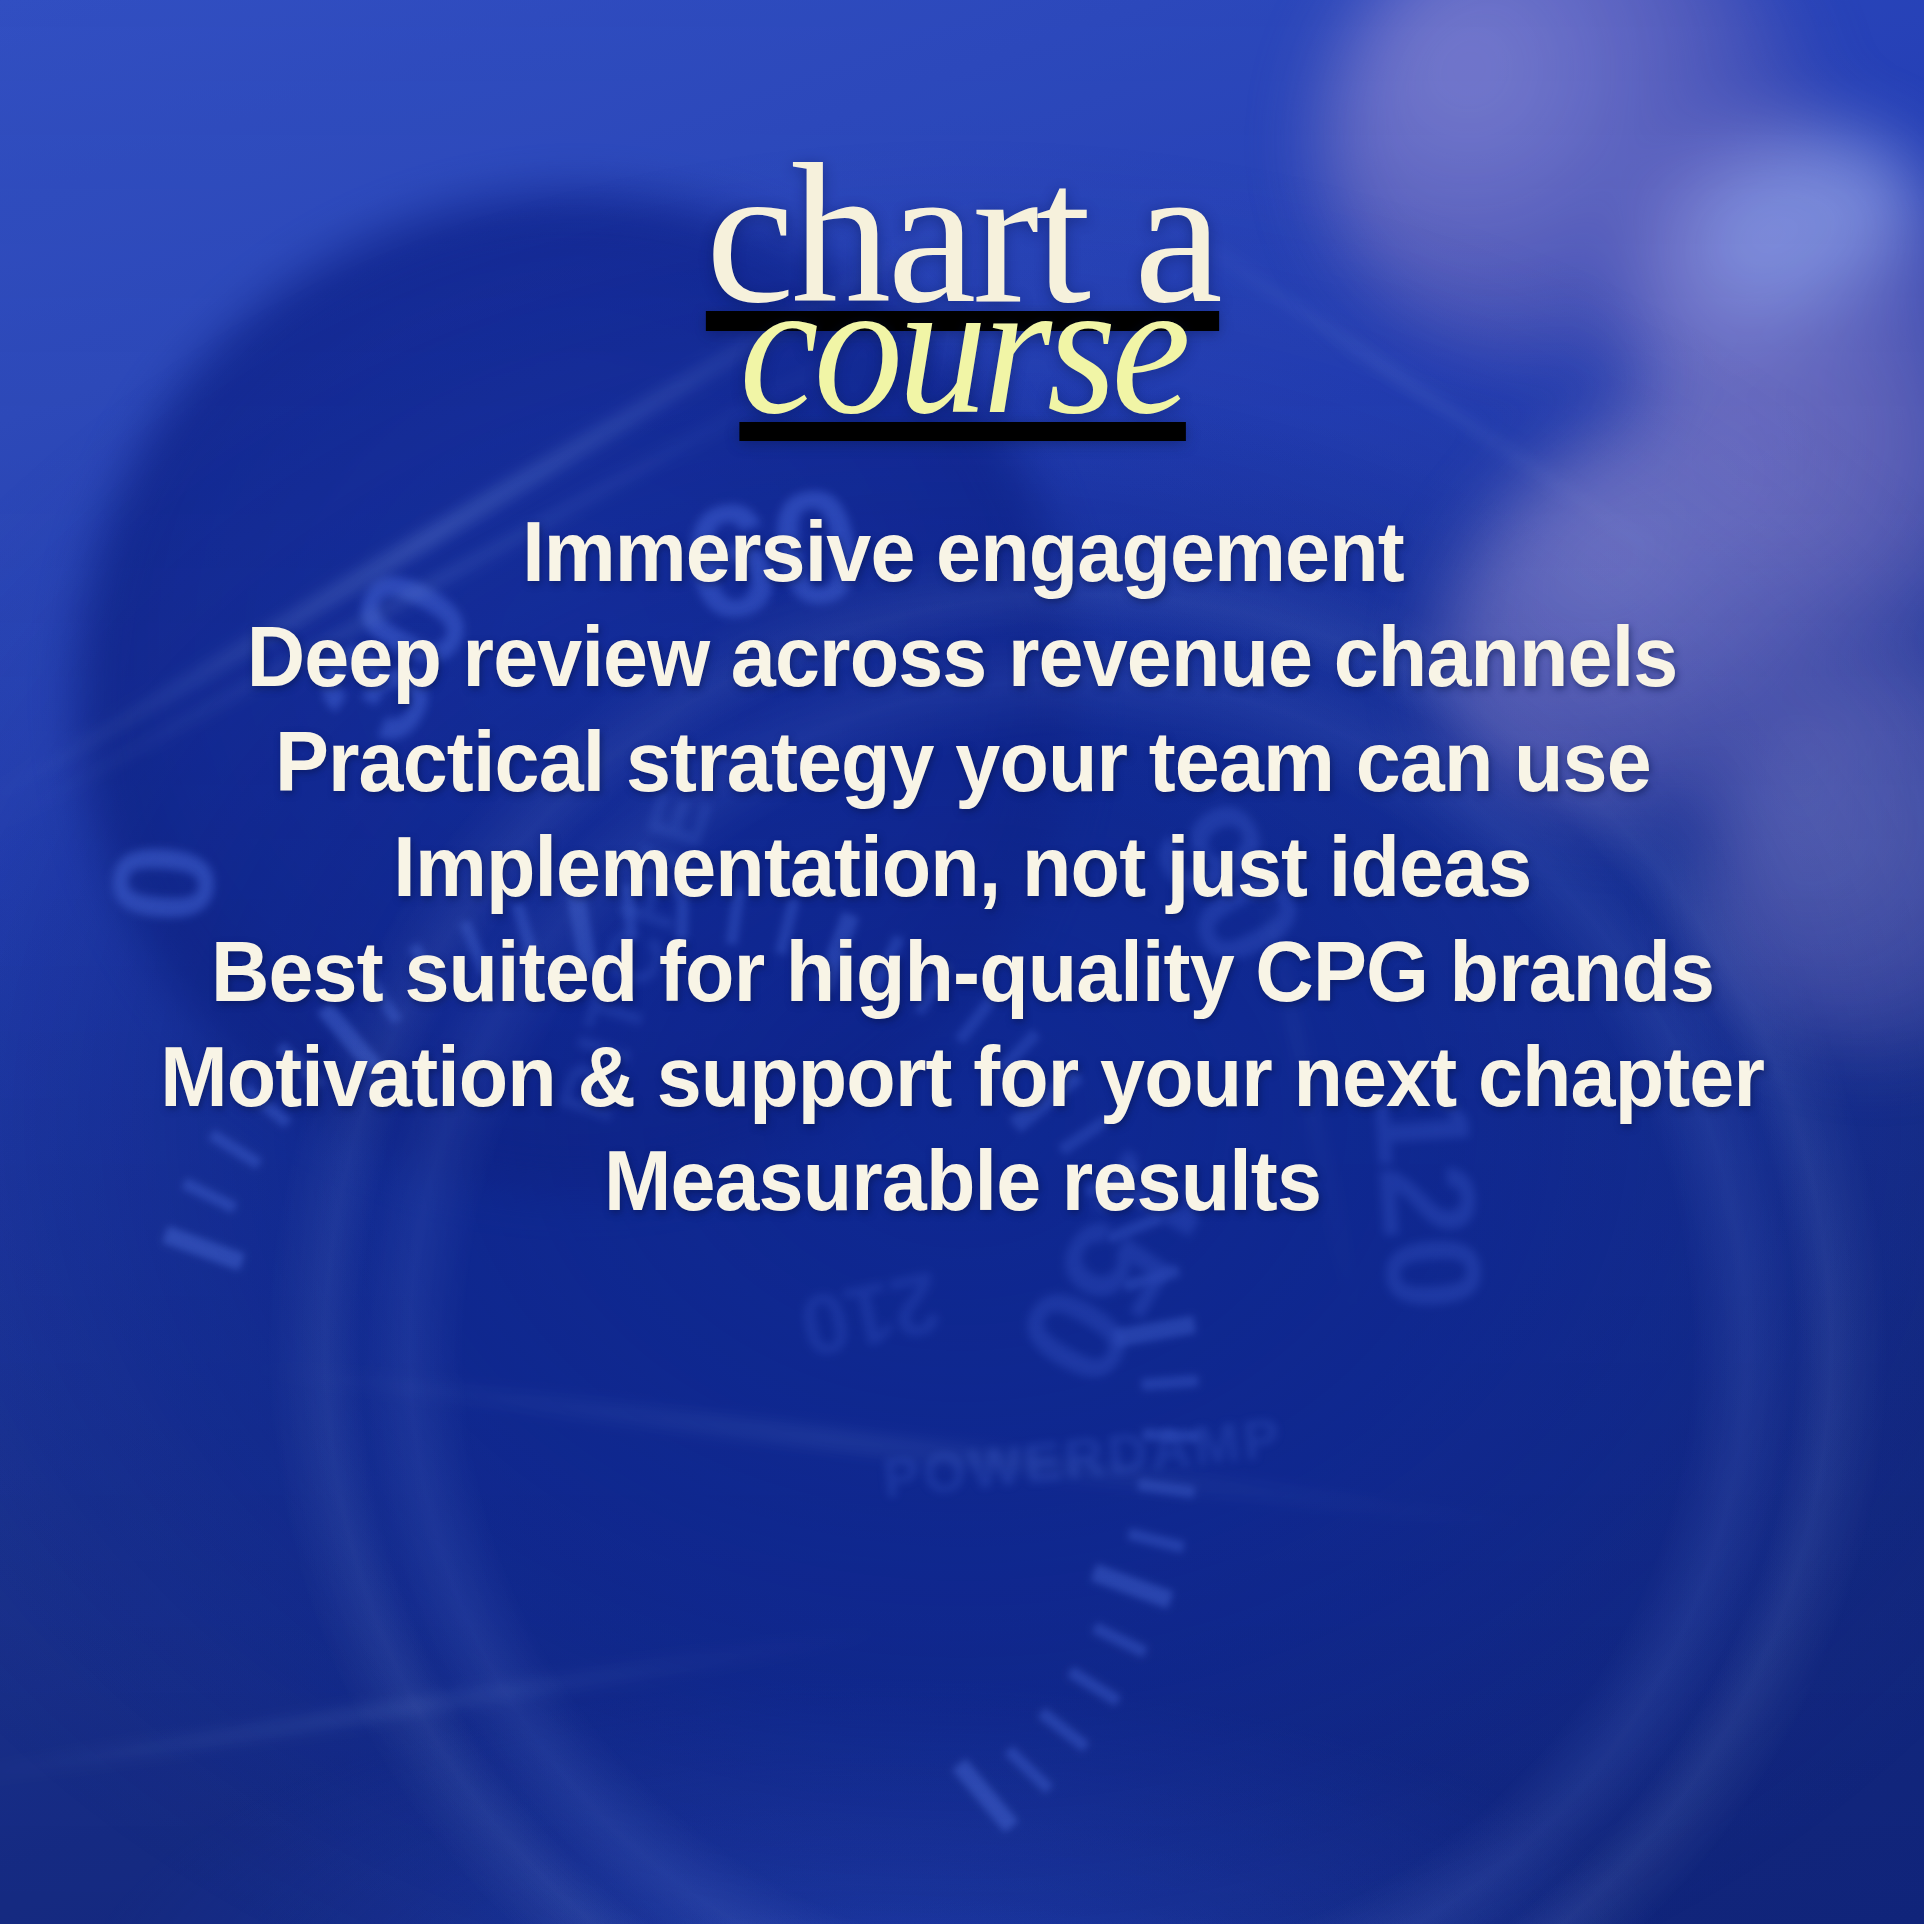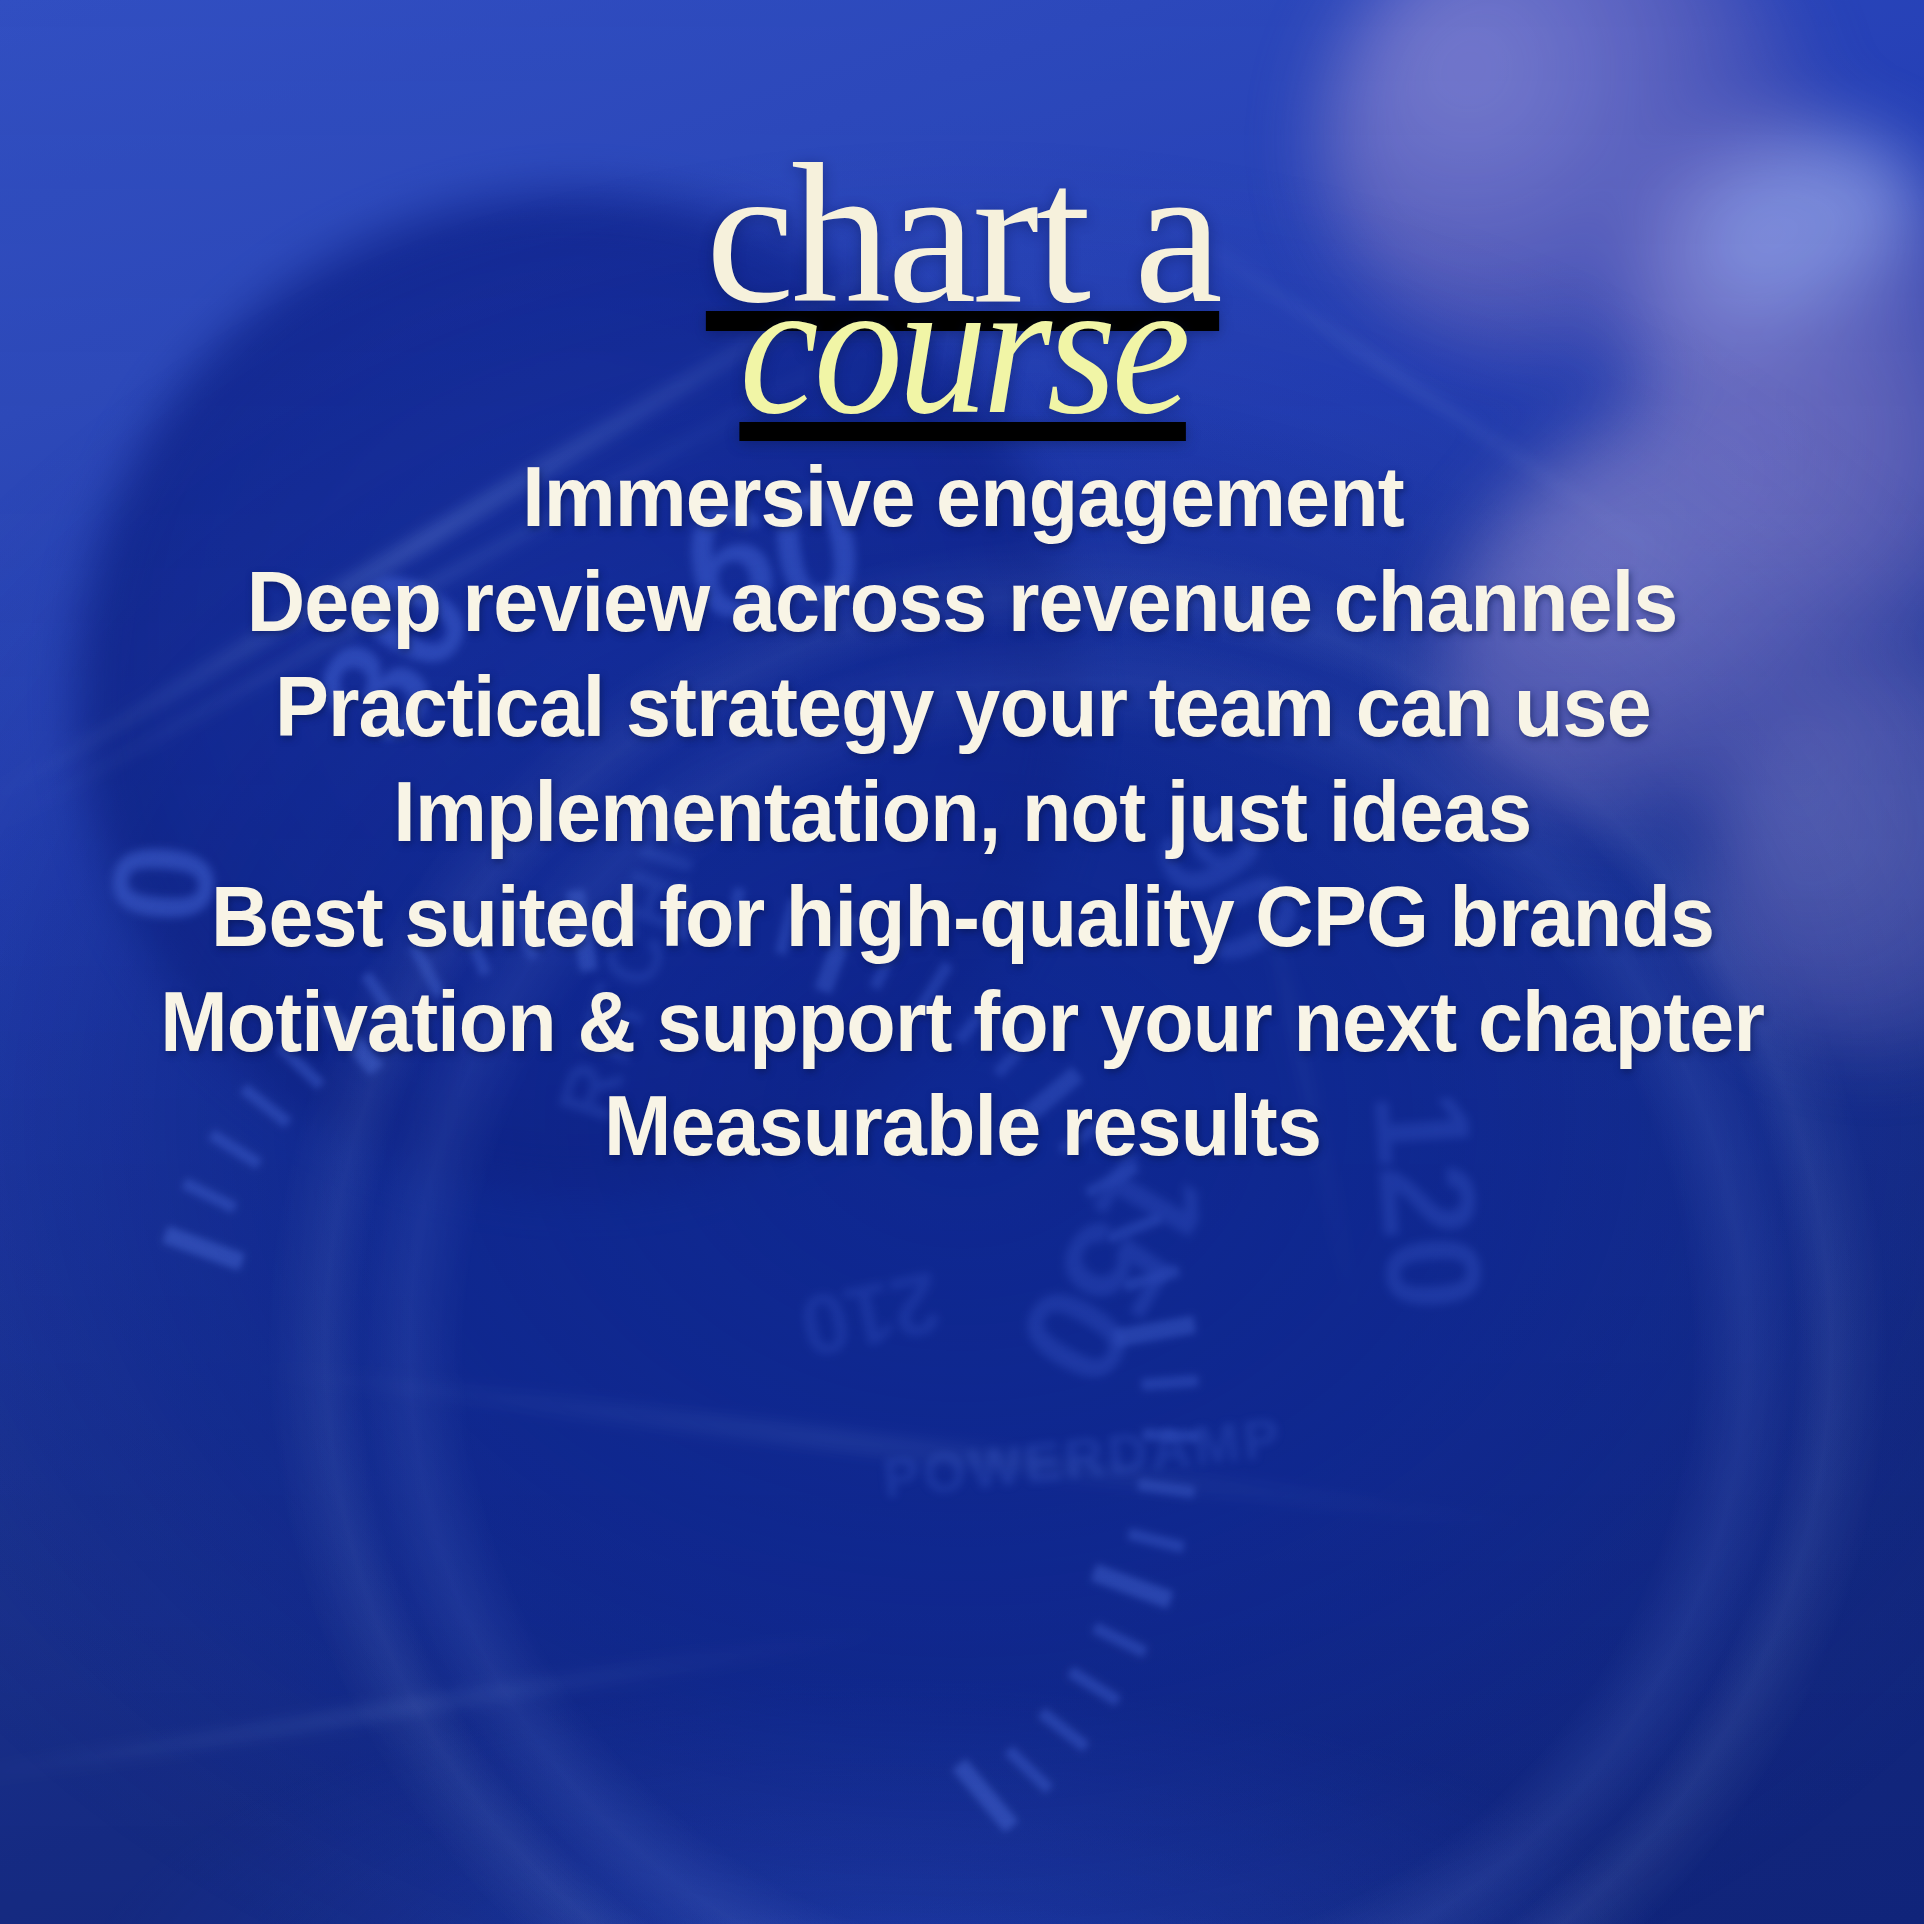--- a/index.html
+++ b/index.html
@@ -219,20 +219,21 @@
     color: #F1F5A6;
     display: block;
     margin-top: -82px;
     letter-spacing: -5.3px;
     transform: scaleX(0.93);
     text-shadow: 0 2.7px 14.3px rgba(8,22,80,0.45);
   }
 
   
   .lines {
+    margin-top: 55px;
     width: 100%;
     text-align: center;
     display: flex;
     flex-direction: column;
     align-items: center;
   }
   .line {
     color: #F8F4E6;
     font-family: "Liberation Sans", sans-serif;
     font-weight: 700;

